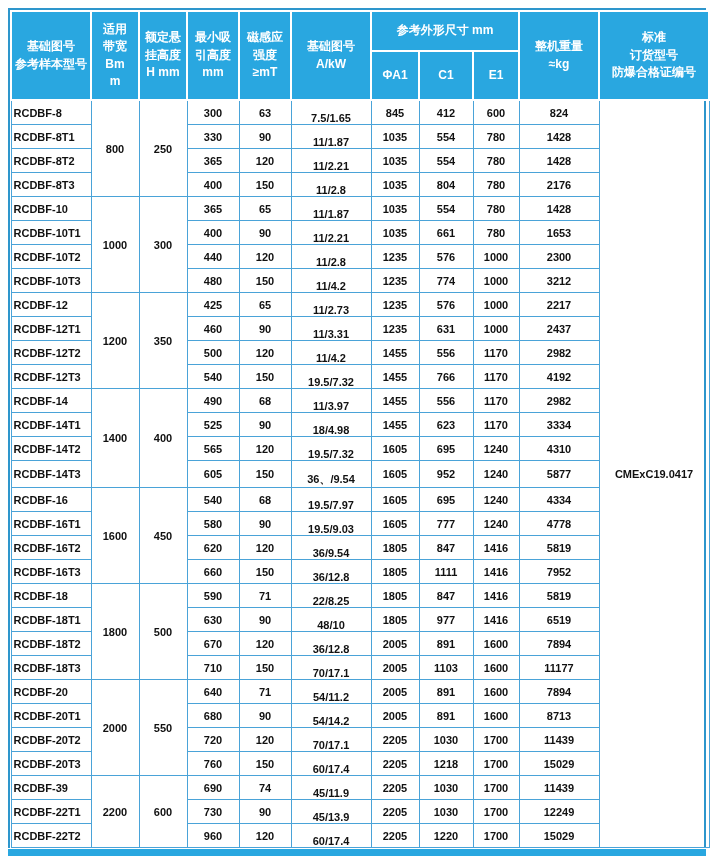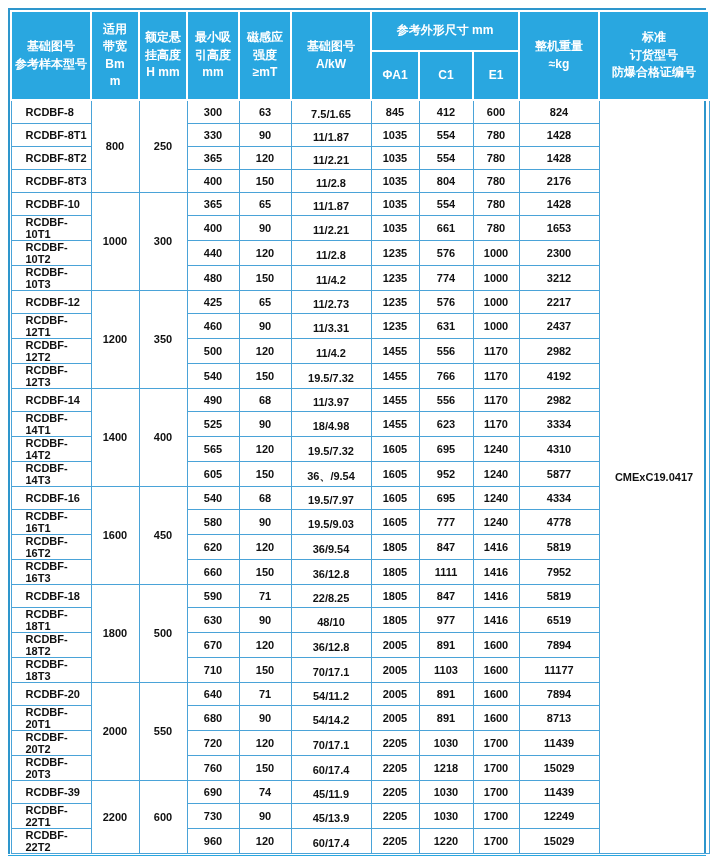--- a/index.html
+++ b/index.html
@@ -36,22 +36,22 @@
   thead tr.hr2 { height: 49px; }
   tbody td {
     border: 1px solid #4aa3d8;
     height: 23px;
     font-size: 11px;
     font-weight: bold;
     text-align: center;
     vertical-align: middle;
     padding: 0;
   }
-  tbody td.model { text-align: left; padding-left: 14px; }
-  tbody td.exc { padding-top: 5px; }
+  tbody td.model { text-align: left; padding-left: 2px; }
+  tbody td.exc { padding-top: 11px; }
   tbody td.cert { font-size: 11px; }
   .bottom-bar {
     width: 698px;
     height: 11px;
     background: #29a7e0;
     margin-top: 1px;
   }
 </style>
 </head>
 <body>

